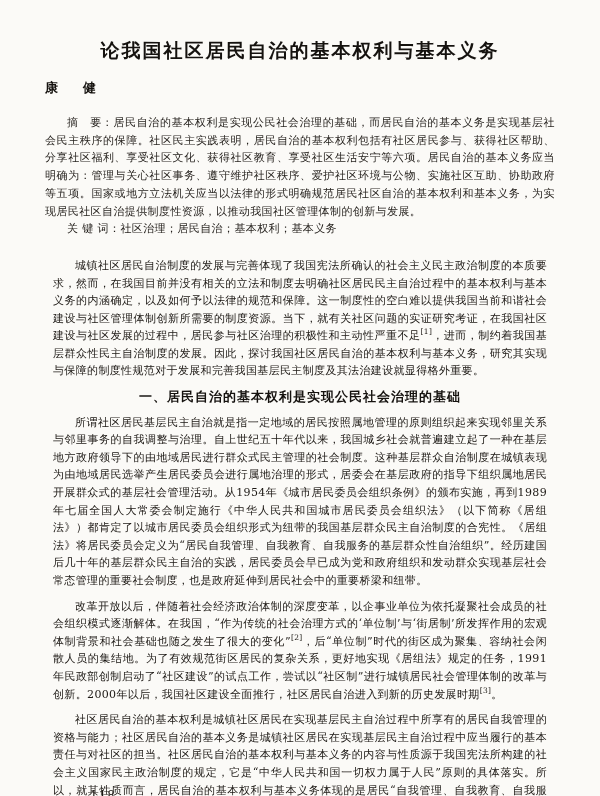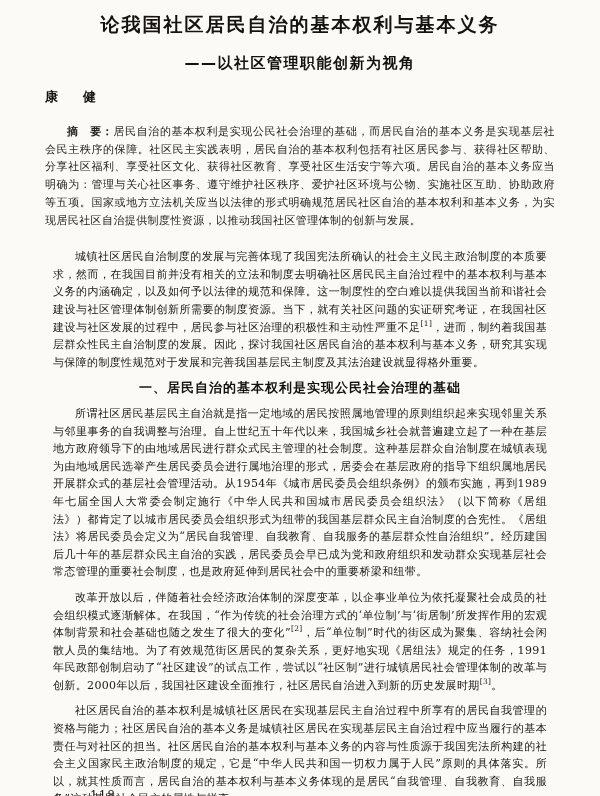--- a/index.html
+++ b/index.html
@@ -10,21 +10,21 @@
     position: relative;
     background: #fbfaf7;
     color: #191613;
     font-family: "DejaVu Serif", "Liberation Serif", serif;
   }
   .page {
     position: relative;
     width: 510px;
     height: 100%;
     margin: 0 auto;
-    padding-top: 12px;
+    padding-top: 38px;
     box-sizing: border-box;
   }
   .paper-title {
     margin: 0;
     font-family: "DejaVu Sans", "Liberation Sans", sans-serif;
     font-size: 19px;
     font-weight: bold;
     text-align: center;
     letter-spacing: 2px;
     color: #15120f;
@@ -51,21 +51,21 @@
     line-height: 17.7px;
     text-align: justify;
     letter-spacing: 0.4px;
     color: #221e1a;
   }
   .abstract-block p {
     margin: 0;
     text-indent: 2em;
   }
   .inline-label {
-    font-weight: bold;
+    font-weight: normal;
   }
   .body-text {
     margin-top: 19px;
     font-size: 11px;
     line-height: 17.6px;
     letter-spacing: 0.35px;
     text-align: justify;
     color: #1b1713;
   }
   .body-text p {
@@ -95,26 +95,26 @@
     letter-spacing: 1px;
   }
 </style>
 </head>
 <body>
 
 <div class="page">
 
   <h1 class="paper-title">论我国社区居民自治的基本权利与基本义务</h1>
 
-  <h2 class="paper-subtitle">——以社区管理职能创新为视角</h2>
 
   <div class="author">康　健</div>
 
   <div class="abstract-block">
     <p><span class="inline-label">摘　要：</span><span>居民自治的基本权利是实现公民社会治理的基础，而居民自治的基本义务是实现基层社会民主秩序的保障。社区民主实践表明，居民自治的基本权利包括有社区居民参与、获得社区帮助、分享社区福利、享受社区文化、获得社区教育、享受社区生活安宁等六项。居民自治的基本义务应当明确为：管理与关心社区事务、遵守维护社区秩序、爱护社区环境与公物、实施社区互助、协助政府等五项。国家或地方立法机关应当以法律的形式明确规范居民社区自治的基本权利和基本义务，为实现居民社区自治提供制度性资源，以推动我国社区管理体制的创新与发展。</span></p>
+    <p><span class="inline-label">关 键 词：</span><span>社区治理；居民自治；基本权利；基本义务</span></p>
   </div>
 
   <div class="body-text">
     <p class="sup-refs">城镇社区居民自治制度的发展与完善体现了我国宪法所确认的社会主义民主政治制度的本质要求，然而，在我国目前并没有相关的立法和制度去明确社区居民民主自治过程中的基本权利与基本义务的内涵确定，以及如何予以法律的规范和保障。这一制度性的空白难以提供我国当前和谐社会建设与社区管理体制创新所需要的制度资源。当下，就有关社区问题的实证研究考证，在我国社区建设与社区发展的过程中，居民参与社区治理的积极性和主动性严重不足<sup>[1]</sup>，进而，制约着我国基层群众性民主自治制度的发展。因此，探讨我国社区居民自治的基本权利与基本义务，研究其实现与保障的制度性规范对于发展和完善我国基层民主制度及其法治建设就显得格外重要。</p>
 
     <h3 class="section-heading">一、居民自治的基本权利是实现公民社会治理的基础</h3>
 
     <p class="sup-refs">所谓社区居民基层民主自治就是指一定地域的居民按照属地管理的原则组织起来实现邻里关系与邻里事务的自我调整与治理。自上世纪五十年代以来，我国城乡社会就普遍建立起了一种在基层地方政府领导下的由地域居民进行群众式民主管理的社会制度。这种基层群众自治制度在城镇表现为由地域居民选举产生居民委员会进行属地治理的形式，居委会在基层政府的指导下组织属地居民开展群众式的基层社会管理活动。从1954年《城市居民委员会组织条例》的颁布实施，再到1989年七届全国人大常委会制定施行《中华人民共和国城市居民委员会组织法》（以下简称《居组法》）都肯定了以城市居民委员会组织形式为纽带的我国基层群众民主自治制度的合宪性。《居组法》将居民委员会定义为“居民自我管理、自我教育、自我服务的基层群众性自治组织”。经历建国后几十年的基层群众民主自治的实践，居民委员会早已成为党和政府组织和发动群众实现基层社会常态管理的重要社会制度，也是政府延伸到居民社会中的重要桥梁和纽带。</p>
     <p class="sup-refs">改革开放以后，伴随着社会经济政治体制的深度变革，以企事业单位为依托凝聚社会成员的社会组织模式逐渐解体。在我国，“作为传统的社会治理方式的‘单位制’与‘街居制’所发挥作用的宏观体制背景和社会基础也随之发生了很大的变化”<sup>[2]</sup>，后“单位制”时代的街区成为聚集、容纳社会闲散人员的集结地。为了有效规范街区居民的复杂关系，更好地实现《居组法》规定的任务，1991年民政部创制启动了“社区建设”的试点工作，尝试以“社区制”进行城镇居民社会管理体制的改革与创新。2000年以后，我国社区建设全面推行，社区居民自治进入到新的历史发展时期<sup>[3]</sup>。</p>
     <p class="sup-refs">社区居民自治的基本权利是城镇社区居民在实现基层民主自治过程中所享有的居民自我管理的资格与能力；社区居民自治的基本义务是城镇社区居民在实现基层民主自治过程中应当履行的基本责任与对社区的担当。社区居民自治的基本权利与基本义务的内容与性质源于我国宪法所构建的社会主义国家民主政治制度的规定，它是“中华人民共和国一切权力属于人民”原则的具体落实。所以，就其性质而言，居民自治的基本权利与基本义务体现的是居民“自我管理、自我教育、自我服务”这种基层社会民主的属性与样态。</p>

